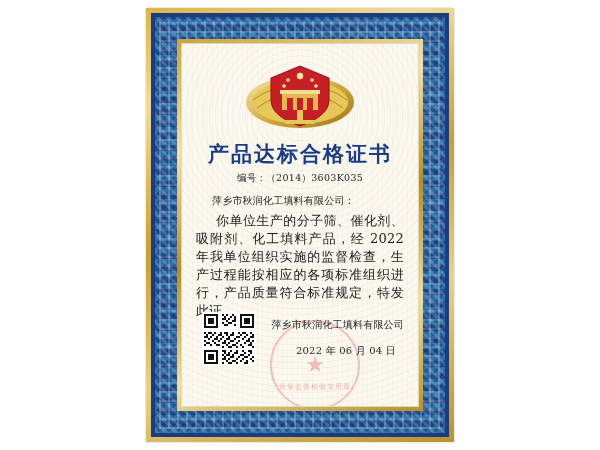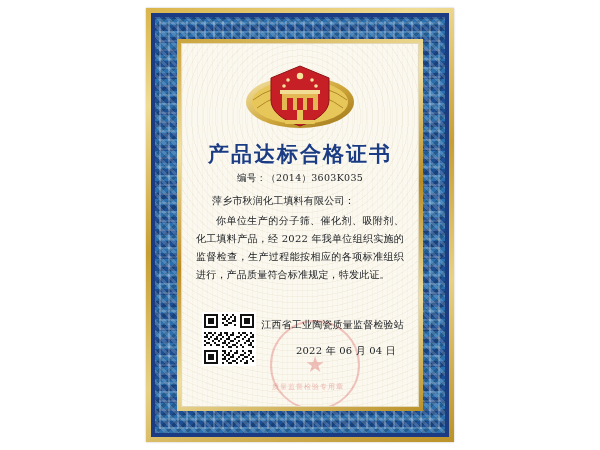--- a/index.html
+++ b/index.html
@@ -137,21 +137,21 @@
     font-family: "DejaVu Serif", "Liberation Serif", serif;
     letter-spacing: 0.2px;
     margin-left: 16px;
   }
 
   .body-text {
     position: absolute;
     left: 14px;
     right: 14px;
     top: 168px;
-    font-size: 10px;
+    font-size: 13px;
     line-height: 18px;
     color: #1a1d21;
     font-family: "DejaVu Serif", "Liberation Serif", serif;
     text-align: justify;
     text-indent: 20px;
     letter-spacing: 0.2px;
   }
 
   .validity {
     position: absolute;
@@ -212,20 +212,21 @@
     top: 50%;
     transform: translate(-50%,-50%);
     color: rgba(206,38,38,0.5);
     font-size: 22px;
     line-height: 1;
   }
   .seal .seal-text {
     position: absolute;
     left: 0; right: 0;
     top: 60px;
+    text-align: center;
     font-size: 7px;
     color: rgba(206,38,38,0.55);
     font-family: "DejaVu Serif", "Liberation Serif", serif;
     letter-spacing: 1px;
   }
 </style>
 </head>
 <body>
 
 <div id="stage">
@@ -419,19 +420,19 @@
             <rect x="21" y="25" width="2" height="1"></rect>
           </g>
         </svg>
       </div>
 
       <div class="seal">
         <span class="star">★</span>
         <span class="seal-text">质量监督检验专用章</span>
       </div>
 
-      <div class="issuer">江西省工业陶瓷质量监督检验站</div>
+      <div class="issuer">萍乡市秋润化工填料有限公司</div>
       <div class="issue-date">2022 年 06 月 04 日</div>
 
     </div>
   </div>
 
 </div>
 
 </body></html>

